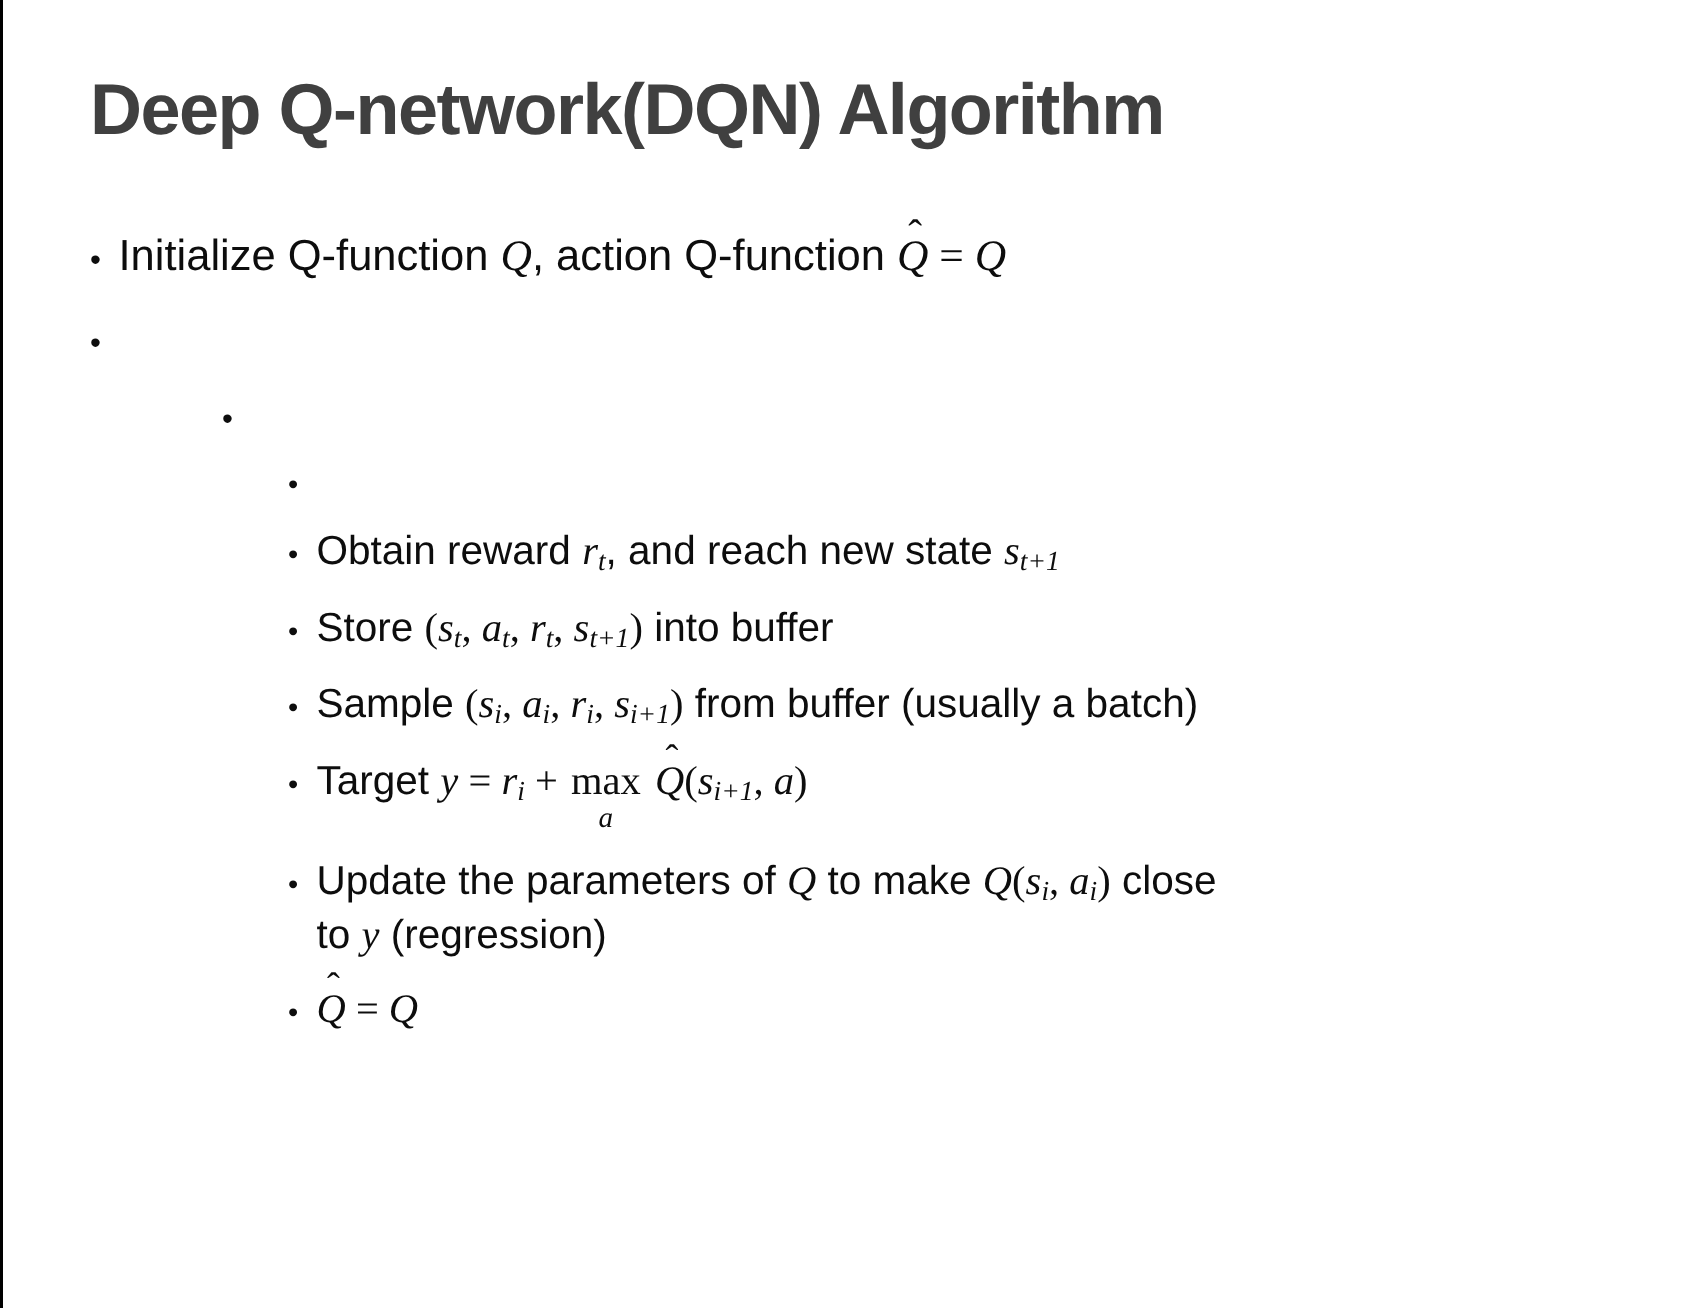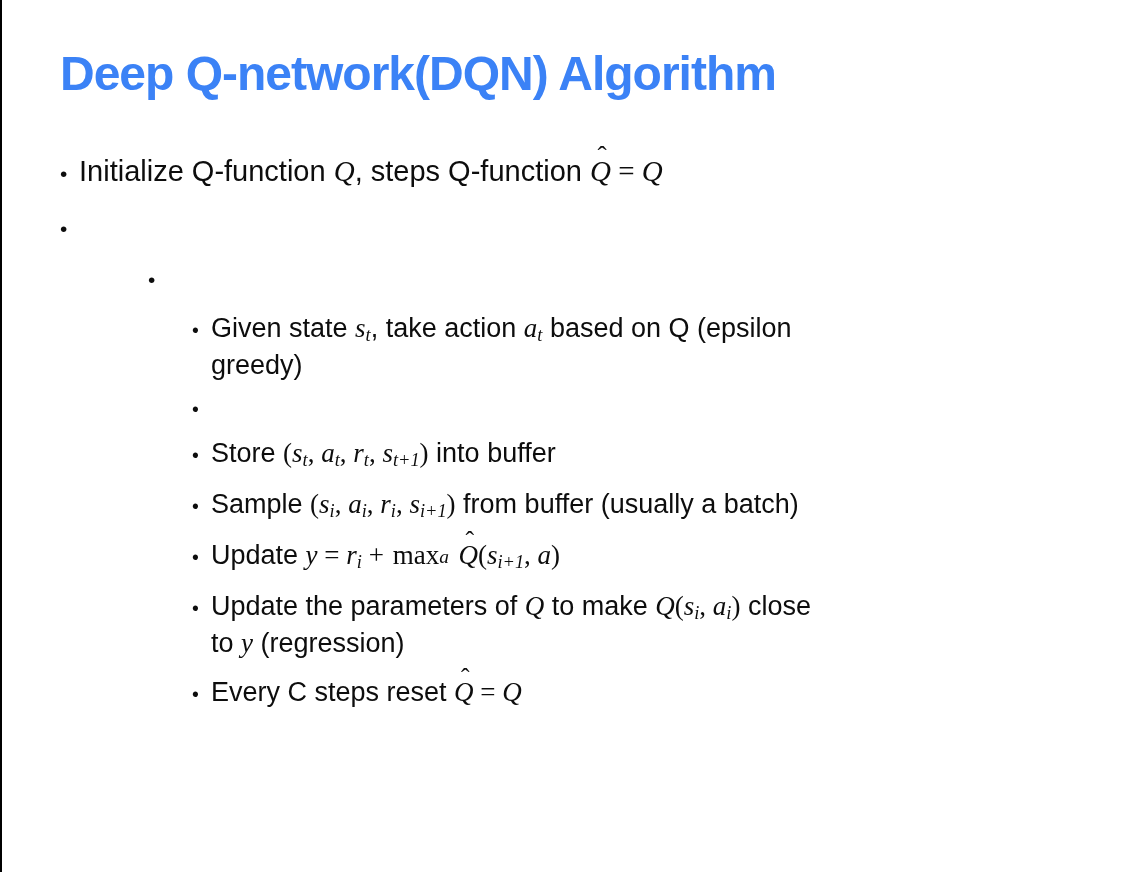--- a/index.html
+++ b/index.html
@@ -16,21 +16,21 @@
     width: 2px; height: 872px;
     background: #000000;
   }
   .slide { padding: 46px 28px 0 60px; }
   .title {
     font-size: 48px;
     font-weight: 700;
     letter-spacing: -1px;
     line-height: 1.15;
     margin: 0 0 52px 0;
-    color: #3b82f6;
+    color: #404040;
   }
   .bullets { }
   .bullet {
     display: flex;
     align-items: baseline;
     line-height: 1.3;
   }
   .bullet .dot {
     flex: 0 0 19px;
     width: 19px;
@@ -54,73 +54,73 @@
     position: absolute;
     top: -0.40em;
     left: 50%;
     transform: translateX(-32%);
     font-family: "Liberation Serif", serif;
     font-size: 0.95em;
     line-height: 1;
   }
   .munder {
     display: inline-flex;
-    flex-direction: row;
+    flex-direction: column;
     align-items: center;
     margin: 0 2px;
   }
   .munder .mtop { font-family: "Liberation Serif", serif; line-height: 1; }
   .munder .under {
     font-family: "Liberation Serif", serif; font-style: italic;
     font-size: 0.72em; line-height: 1;
     margin-top: 2px;
   }
 </style>
 </head>
 <body>
 
 <div class="edge-line"></div>
 
 <div class="slide">
   <h1 class="title">Deep Q-network(DQN) Algorithm</h1>
   <div class="bullets">
       <div class="bullet lvl1">
         <span class="dot">•</span>
-        <div class="content"><span class="pt">Initialize Q-function </span><span class="mv">Q</span><span class="pt">, steps Q-function </span><span class="hat-wrap"><span class="hat-glyph">ˆ</span><span class="mv">Q</span></span><span class="mo"> = </span><span class="mv">Q</span></div>
+        <div class="content"><span class="pt">Initialize Q-function </span><span class="mv">Q</span><span class="pt">, action Q-function </span><span class="hat-wrap"><span class="hat-glyph">ˆ</span><span class="mv">Q</span></span><span class="mo"> = </span><span class="mv">Q</span></div>
       </div>
       <div class="bullet lvl1">
         <span class="dot">•</span>
       </div>
       <div class="bullet lvl2">
         <span class="dot">•</span>
       </div>
       <div class="bullet lvl3">
         <span class="dot">•</span>
-        <div class="content"><span class="pt">Given state </span><span class="mv">s<span class="sub">t</span></span><span class="pt">, take action </span><span class="mv">a<span class="sub">t</span></span><span class="pt"> based on Q (epsilon</span><br><span class="pt">greedy)</span></div>
       </div>
       <div class="bullet lvl3">
         <span class="dot">•</span>
+        <div class="content"><span class="pt">Obtain reward </span><span class="mv">r<span class="sub">t</span></span><span class="pt">, and reach new state </span><span class="mv">s<span class="sub">t+1</span></span></div>
       </div>
       <div class="bullet lvl3">
         <span class="dot">•</span>
         <div class="content"><span class="pt">Store </span><span class="mo">(</span><span class="mv">s<span class="sub">t</span></span><span class="mo">, </span><span class="mv">a<span class="sub">t</span></span><span class="mo">, </span><span class="mv">r<span class="sub">t</span></span><span class="mo">, </span><span class="mv">s<span class="sub">t+1</span></span><span class="mo">)</span><span class="pt"> into buffer</span></div>
       </div>
       <div class="bullet lvl3">
         <span class="dot">•</span>
         <div class="content"><span class="pt">Sample </span><span class="mo">(</span><span class="mv">s<span class="sub">i</span></span><span class="mo">, </span><span class="mv">a<span class="sub">i</span></span><span class="mo">, </span><span class="mv">r<span class="sub">i</span></span><span class="mo">, </span><span class="mv">s<span class="sub">i+1</span></span><span class="mo">)</span><span class="pt"> from buffer (usually a batch)</span></div>
       </div>
       <div class="bullet lvl3">
         <span class="dot">•</span>
-        <div class="content"><span class="pt">Update </span><span class="mv">y</span><span class="mo"> = </span><span class="mv">r<span class="sub">i</span></span><span class="mo"> + </span><span class="munder">
+        <div class="content"><span class="pt">Target </span><span class="mv">y</span><span class="mo"> = </span><span class="mv">r<span class="sub">i</span></span><span class="mo"> + </span><span class="munder">
             <span class="mtop">max</span>
             <span class="under">a</span>
           </span><span class="pt"> </span><span class="hat-wrap"><span class="hat-glyph">ˆ</span><span class="mv">Q</span></span><span class="mo">(</span><span class="mv">s<span class="sub">i+1</span></span><span class="mo">, </span><span class="mv">a</span><span class="mo">)</span></div>
       </div>
       <div class="bullet lvl3">
         <span class="dot">•</span>
         <div class="content"><span class="pt">Update the parameters of </span><span class="mv">Q</span><span class="pt"> to make </span><span class="mv">Q</span><span class="mo">(</span><span class="mv">s<span class="sub">i</span></span><span class="mo">, </span><span class="mv">a<span class="sub">i</span></span><span class="mo">)</span><span class="pt"> close</span><br><span class="pt">to </span><span class="mv">y</span><span class="pt"> (regression)</span></div>
       </div>
       <div class="bullet lvl3">
         <span class="dot">•</span>
-        <div class="content"><span class="pt">Every C steps reset </span><span class="hat-wrap"><span class="hat-glyph">ˆ</span><span class="mv">Q</span></span><span class="mo"> = </span><span class="mv">Q</span></div>
+        <div class="content"><span class="hat-wrap"><span class="hat-glyph">ˆ</span><span class="mv">Q</span></span><span class="mo"> = </span><span class="mv">Q</span></div>
       </div>
     </div>
 </div>
 
 </body></html>

